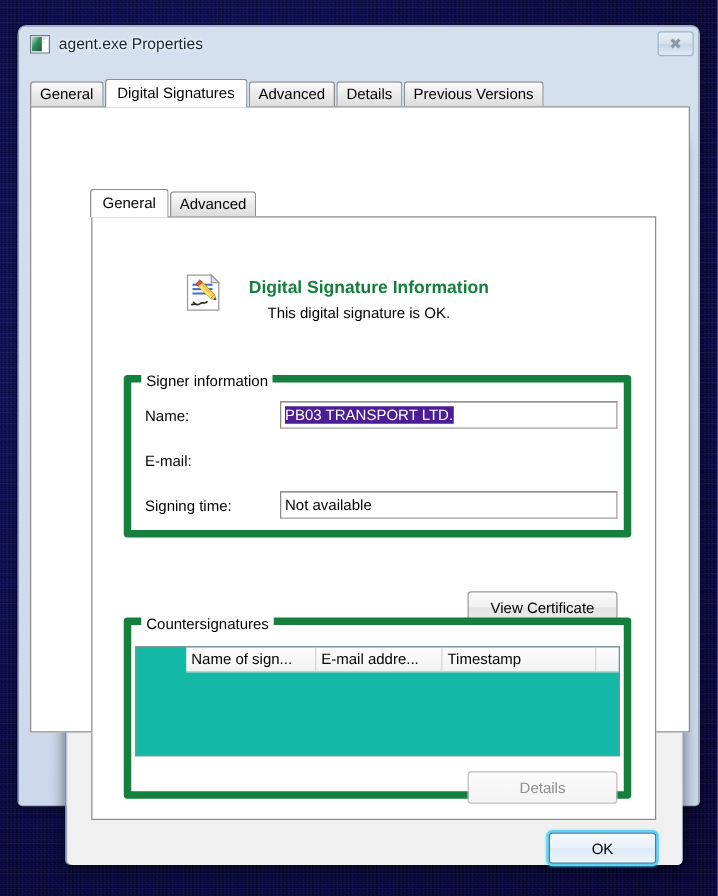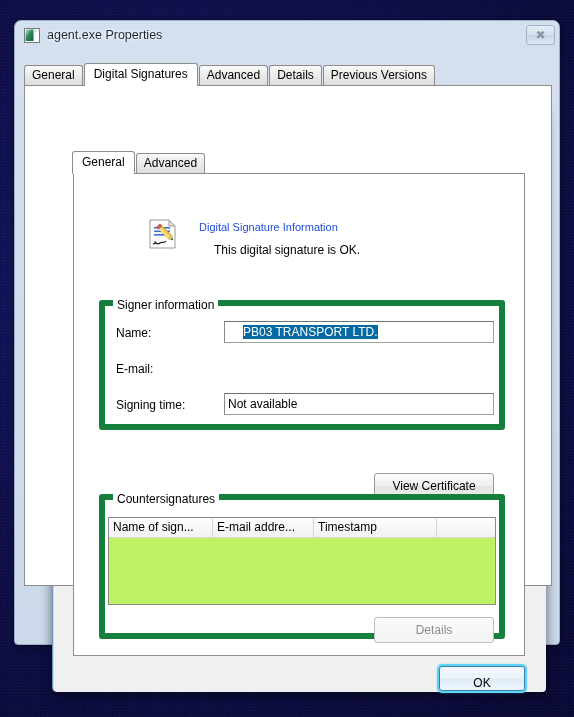--- a/index.html
+++ b/index.html
@@ -187,23 +187,22 @@
     border-top-color: #707070;
     border-left-color: #8a8a8a;
     font-size: 12px;
     color: #000;
     padding: 2px 2px 0 3px;
     line-height: 16px;
     white-space: nowrap;
     overflow: hidden;
   }
   .sel {
-    background: #0369a1;
+    background: #4c1d95;
     color: #ffffff;
-    margin-left: 15px;
   }
 
   
   .btn {
     position: absolute;
     box-sizing: border-box;
     border: 1px solid #9a9a9a;
     border-radius: 3px;
     background: linear-gradient(180deg,#fbfbfb 0%, #f0f0f0 48%, #e3e3e3 52%, #ededed 100%);
     font-size: 12px;
@@ -212,29 +211,29 @@
     align-items: center;
     justify-content: center;
     white-space: nowrap;
   }
   .btn.disabled { color: #8d8d8d; border-color: #bdbdbd;
     background: linear-gradient(180deg,#fbfbfb 0%, #f4f4f4 100%); }
   .btn.defaultfocus {
     border: 1px solid #3c7fb1;
     box-shadow: 0 0 0 2px #5fd3f3, 0 0 2px 2px rgba(95,211,243,0.55);
     background: linear-gradient(180deg,#f4f9fd 0%, #e9f2fa 48%, #dceaf7 52%, #eef6fc 100%);
-    align-items: flex-end;
   }
 
   
   .listview {
     position: absolute;
     box-sizing: border-box;
-    background: #bef264;
+    background: #14b8a6;
     border: 1px solid #8b8b8b;
+    padding-left: 40px;
   }
   .lv-header {
     display: flex;
     height: 19px;
     background: linear-gradient(180deg,#fdfdfd 0%, #f2f2f2 100%);
     border-bottom: 1px solid #d6d6d6;
   }
   .lv-col {
     box-sizing: border-box;
     font-size: 12px;
@@ -248,23 +247,23 @@
   .lv-col:last-child { border-right: none; }
 
   
   .siginfo-icon {
     position: absolute;
     width: 32px;
     height: 32px;
   }
   .heading-strong {
     position: absolute;
-    font-size: 11px;
-    font-weight: normal;
-    color: #1d4ed8;
+    font-size: 14px;
+    font-weight: bold;
+    color: #15803d;
     white-space: nowrap;
   }
   .heading-sub {
     position: absolute;
     font-size: 12px;
     color: #000;
     white-space: nowrap;
   }
 </style>
 </head>

